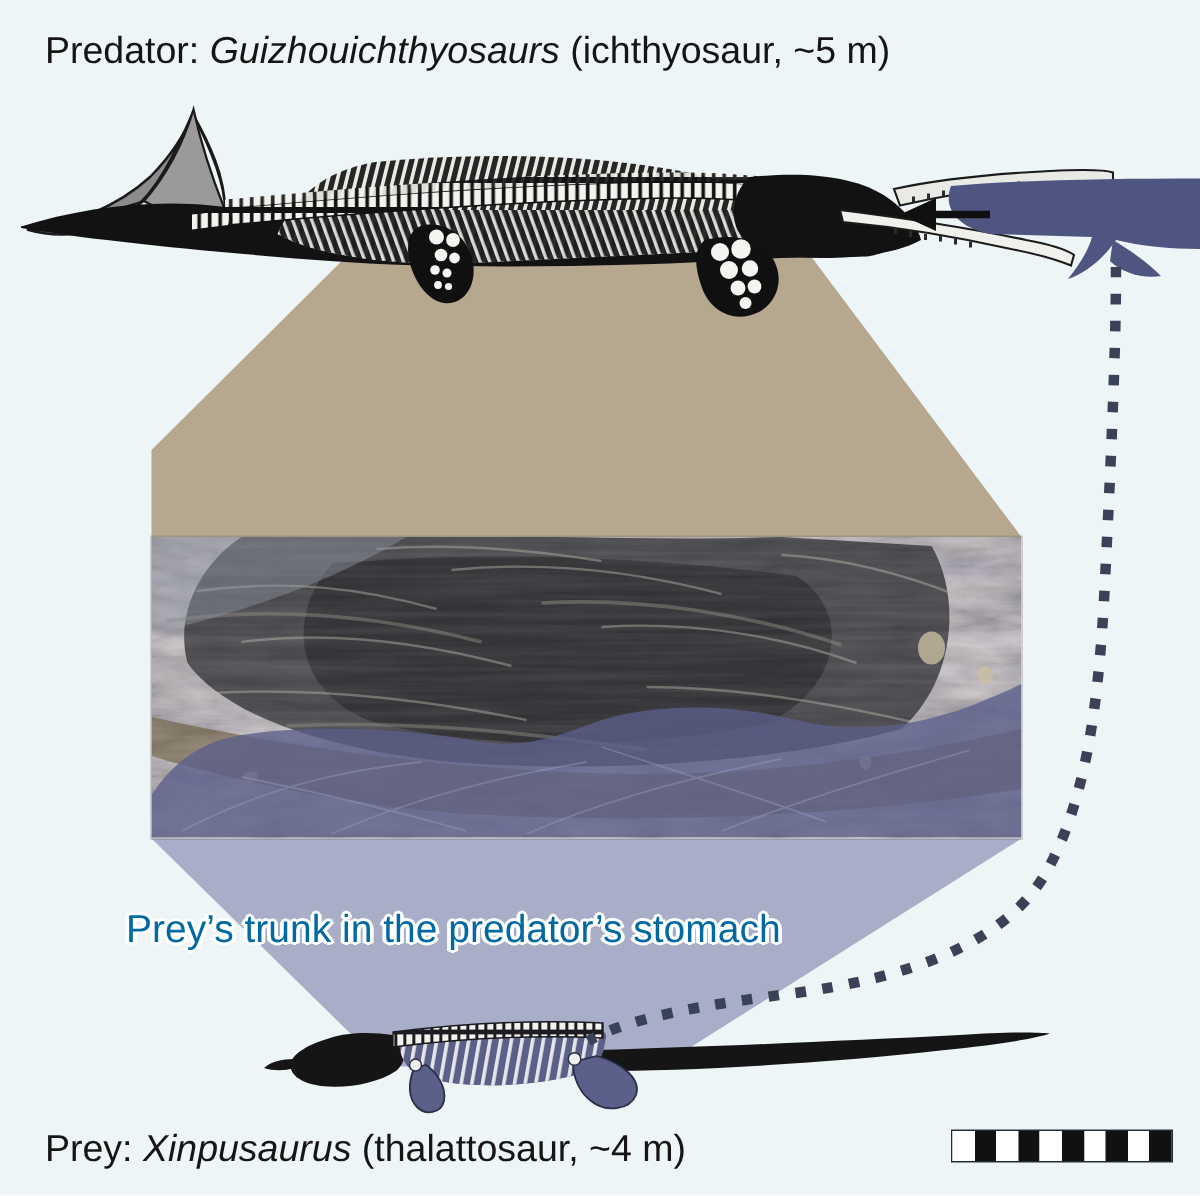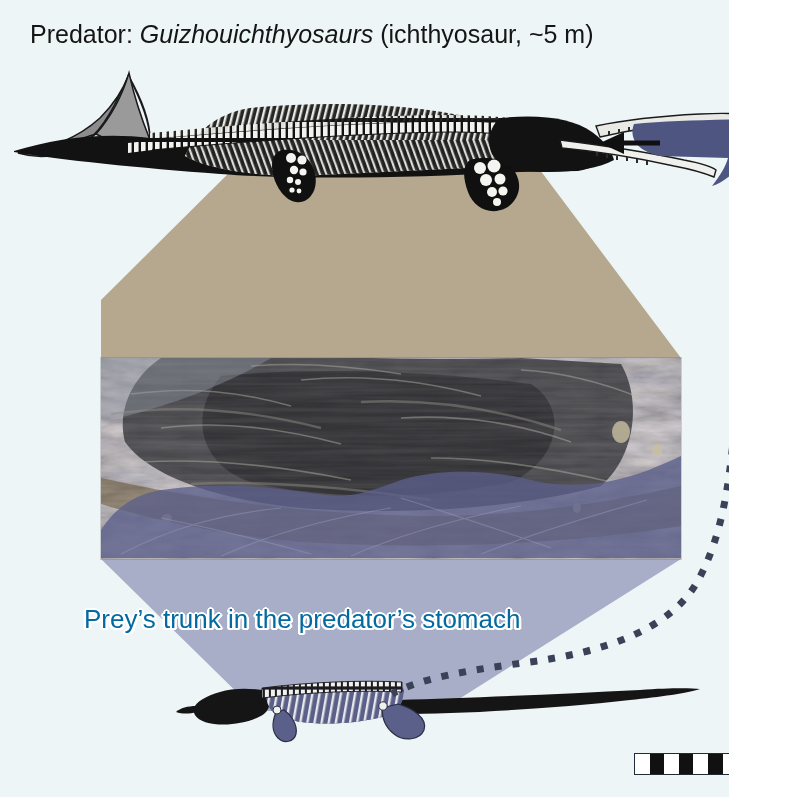--- a/index.html
+++ b/index.html
@@ -3,21 +3,21 @@
 <meta charset="utf-8">
 <title>Predator-Prey Fossil Figure</title>
 <style>
   html, body {
     margin: 0;
     padding: 0;
     background: #ffffff;
   }
   #figure {
     position: relative;
-    width: 729px;
+    width: 800px;
     height: 797px;
     background: #eef5f7;
     overflow: hidden;
     font-family: "Liberation Sans", sans-serif;
   }
   .layer {
     position: absolute;
     top: 0;
     left: 0;
     width: 800px;
@@ -398,20 +398,23 @@
   </svg>
 
   <div class="caption" id="caption-predator">
     <span>Predator: </span><span class="sci">Guizhouichthyosaurs</span><span> (ichthyosaur, ~5 m)</span>
   </div>
 
   <div id="caption-stomach">
     <span>Prey’s trunk in the predator’s stomach</span>
   </div>
 
+  <div class="caption" id="caption-prey">
+    <span>Prey: </span><span class="sci">Xinpusaurus</span><span> (thalattosaur, ~4 m)</span>
+  </div>
 
   <div id="scale-bar" style="border-color: rgb(34, 43, 58);">
       <div class="seg light" style="background: rgb(255, 255, 255);"></div>
       <div class="seg dark" style="background: rgb(17, 17, 17);"></div>
       <div class="seg light" style="background: rgb(255, 255, 255);"></div>
       <div class="seg dark" style="background: rgb(17, 17, 17);"></div>
       <div class="seg light" style="background: rgb(255, 255, 255);"></div>
       <div class="seg dark" style="background: rgb(17, 17, 17);"></div>
       <div class="seg light" style="background: rgb(255, 255, 255);"></div>
       <div class="seg dark" style="background: rgb(17, 17, 17);"></div>

